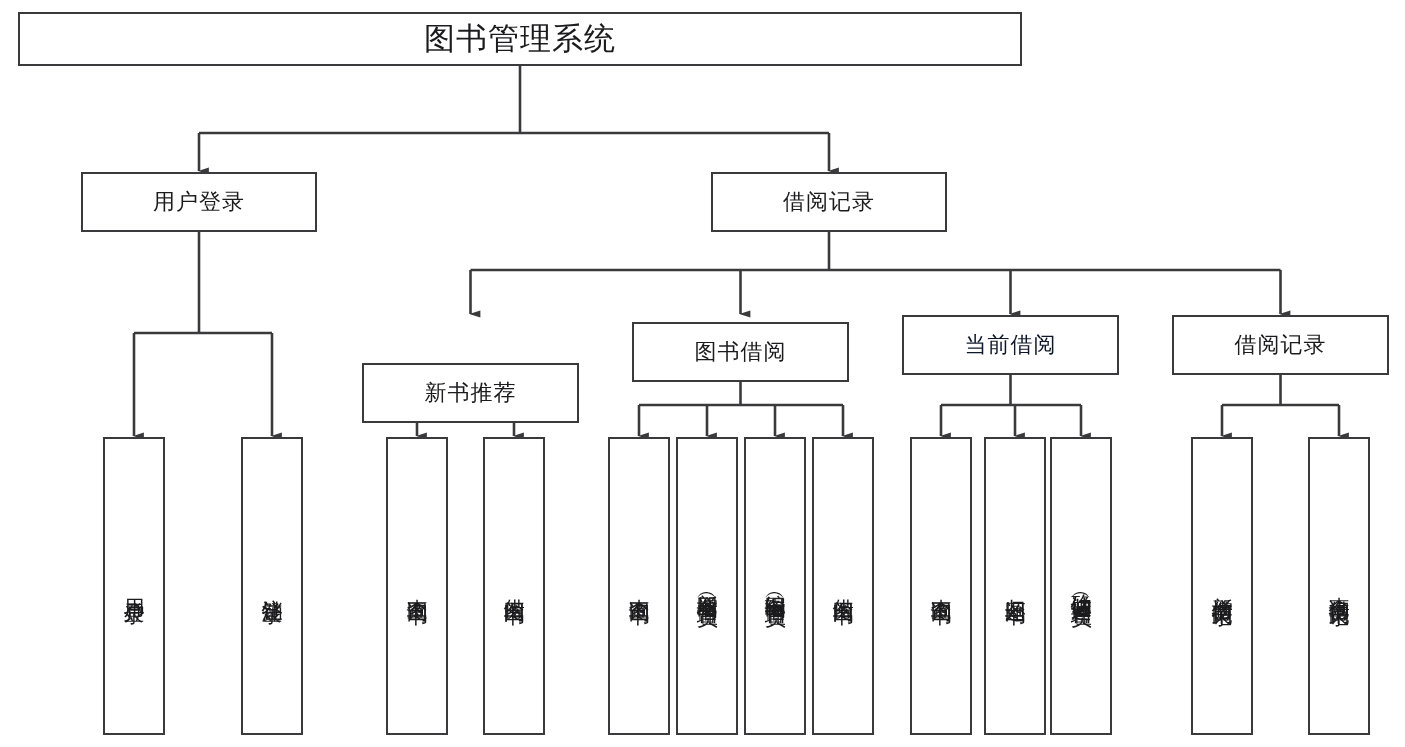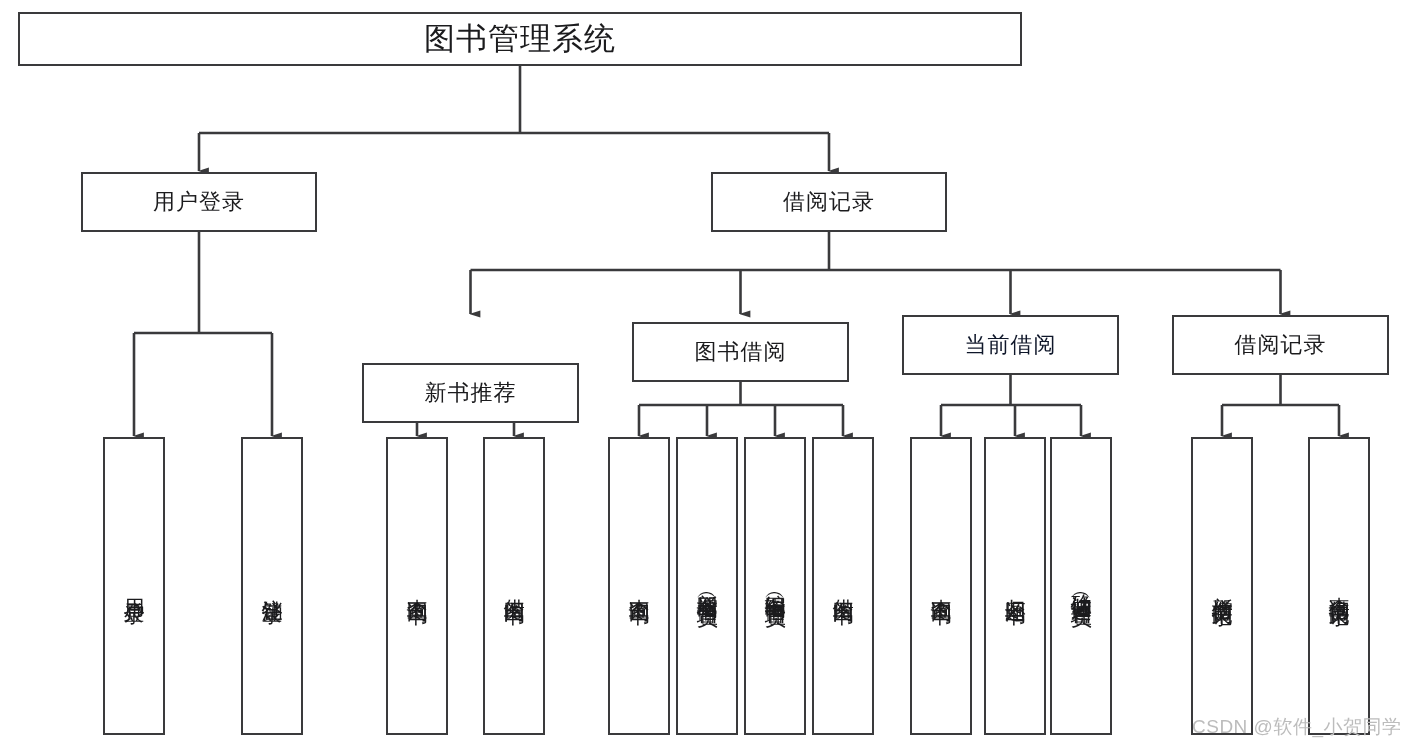--- a/index.html
+++ b/index.html
@@ -167,14 +167,13 @@
       <div class="node-box" style="left: 1050px; top: 437px; width: 62px; height: 298px; border-color: rgb(58, 58, 60); background: rgb(255, 255, 255);">
         <span class="node-label-v" style="color: rgb(27, 27, 29);">确认归还（管理员）</span>
       </div>
       <div class="node-box" style="left: 1191px; top: 437px; width: 62px; height: 298px; border-color: rgb(58, 58, 60); background: rgb(255, 255, 255);">
         <span class="node-label-v" style="color: rgb(27, 27, 29);">新增借阅记录</span>
       </div>
       <div class="node-box" style="left: 1308px; top: 437px; width: 62px; height: 298px; border-color: rgb(58, 58, 60); background: rgb(255, 255, 255);">
         <span class="node-label-v" style="color: rgb(27, 27, 29);">查询借阅记录</span>
       </div>
     </div>
-  <div class="watermark" style="left: 1192px; top: 714px; color: rgb(188, 188, 188);">CSDN @软件_小贺同学</div>
 </div>
 
 </body></html>

